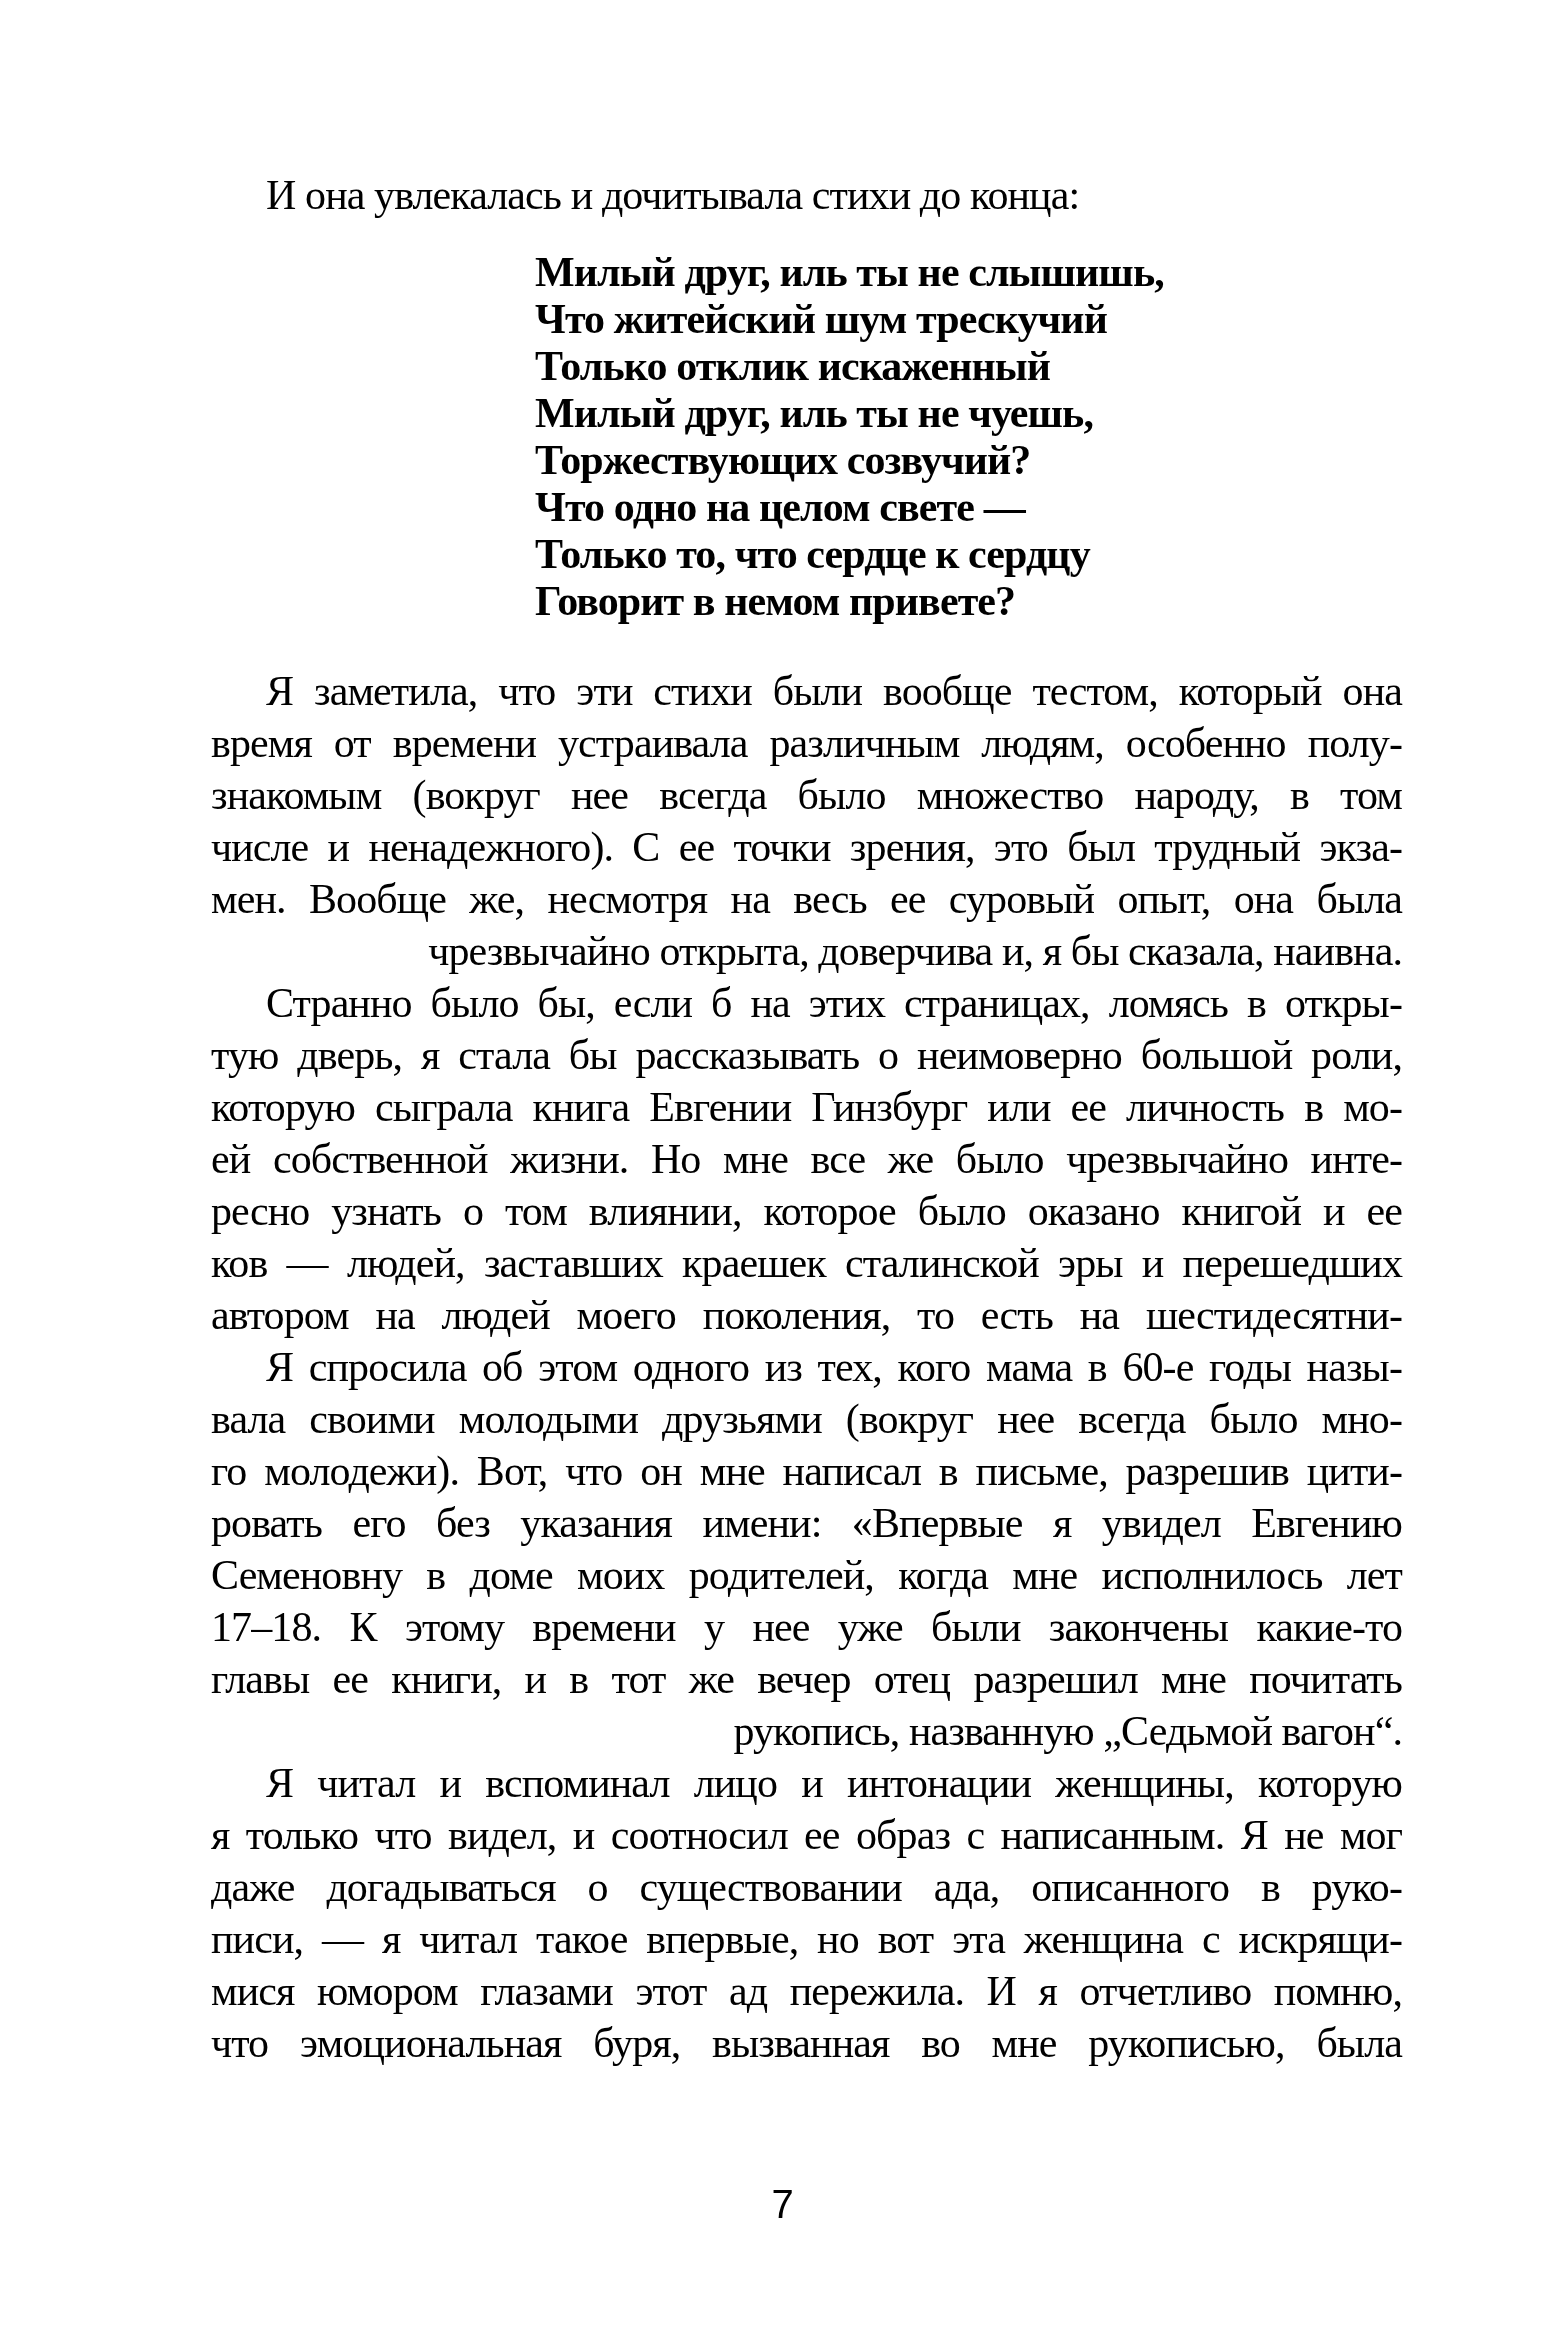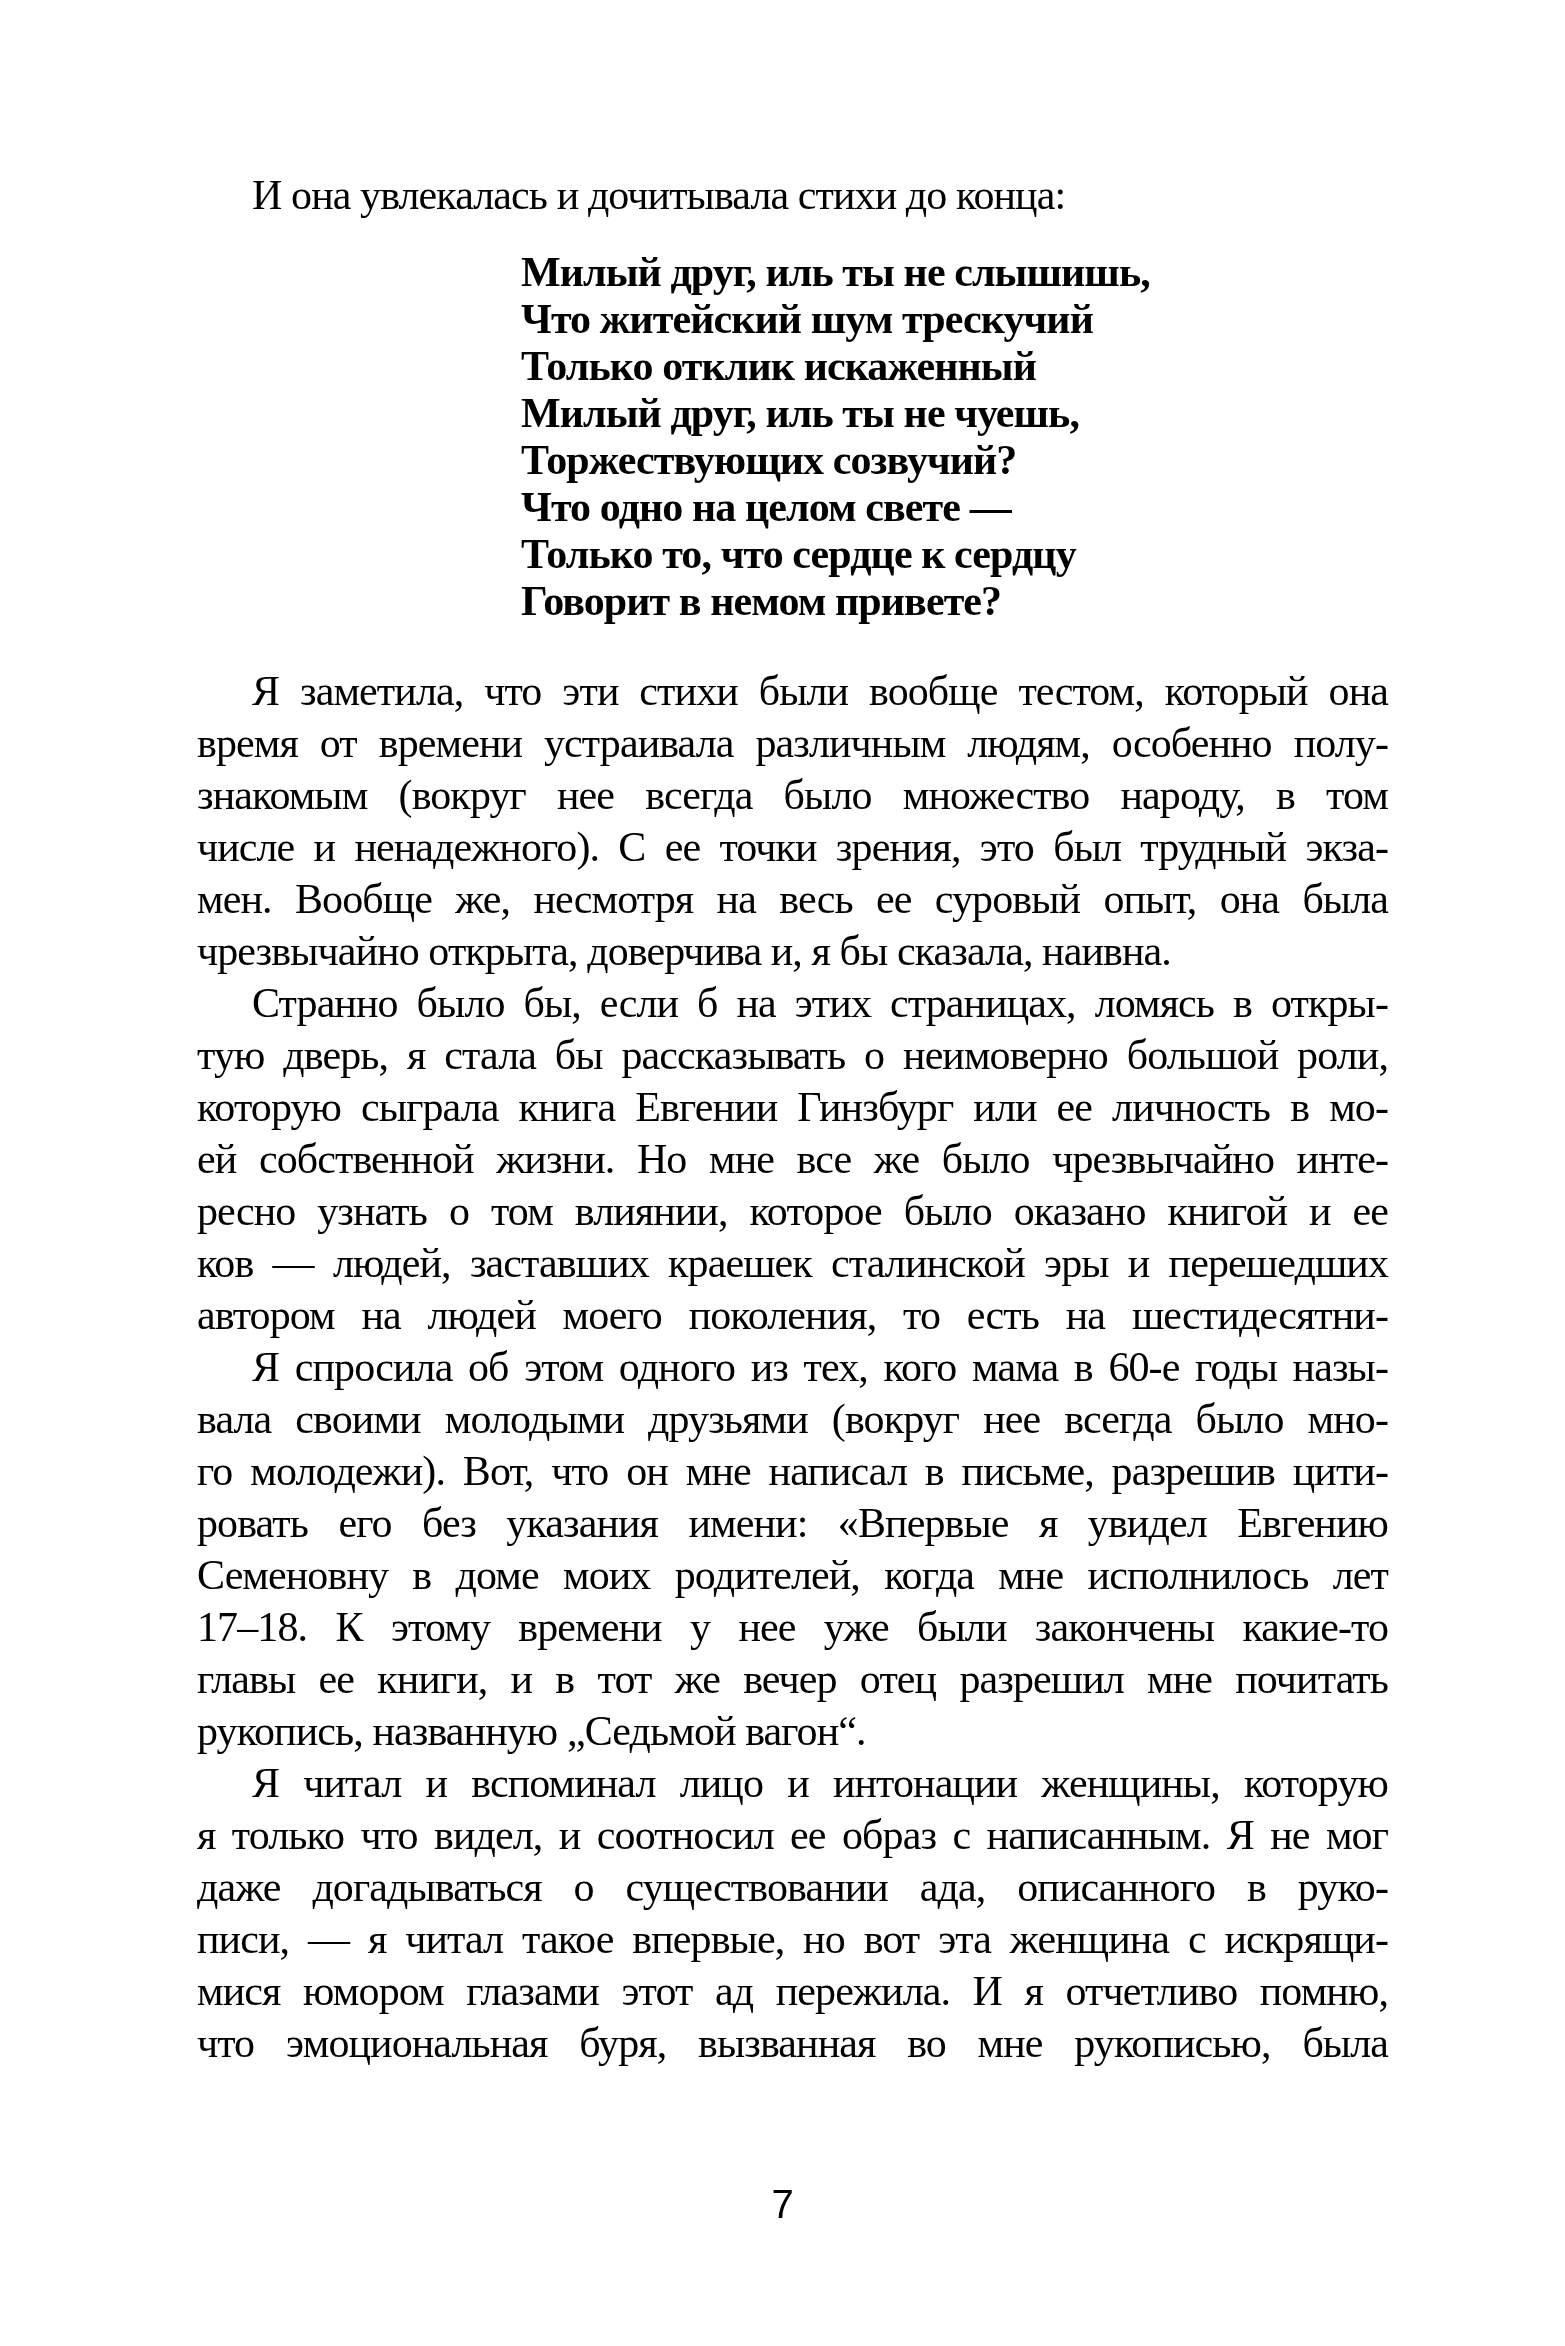--- a/index.html
+++ b/index.html
@@ -12,41 +12,42 @@
     width: 1565px;
     height: 2347px;
     margin: 0 auto;
     background: #ffffff;
     overflow: hidden;
     font-family: "Liberation Serif", serif;
     color: #000000;
   }
   .textblock {
     position: absolute;
-    left: 197px;
+    left: 211px;
     top: 169px;
     width: 1191px;
     font-size: 42px;
     line-height: 52px;
     letter-spacing: -0.9px;
   }
   .intro {
     text-indent: 55px;
     white-space: nowrap;
   }
   .poem {
     margin: 28px 0 40px 324px;
     line-height: 47px;
     font-weight: bold;
   }
   .poem-line {
     white-space: nowrap;
   }
   .para .line {
     min-height: 52px;
+    text-align: right;
   }
   .para .line.just {
     text-align: justify;
     text-align-last: justify;
   }
   .para .line.first {
     text-indent: 55px;
   }
   .folio {
     position: absolute;

